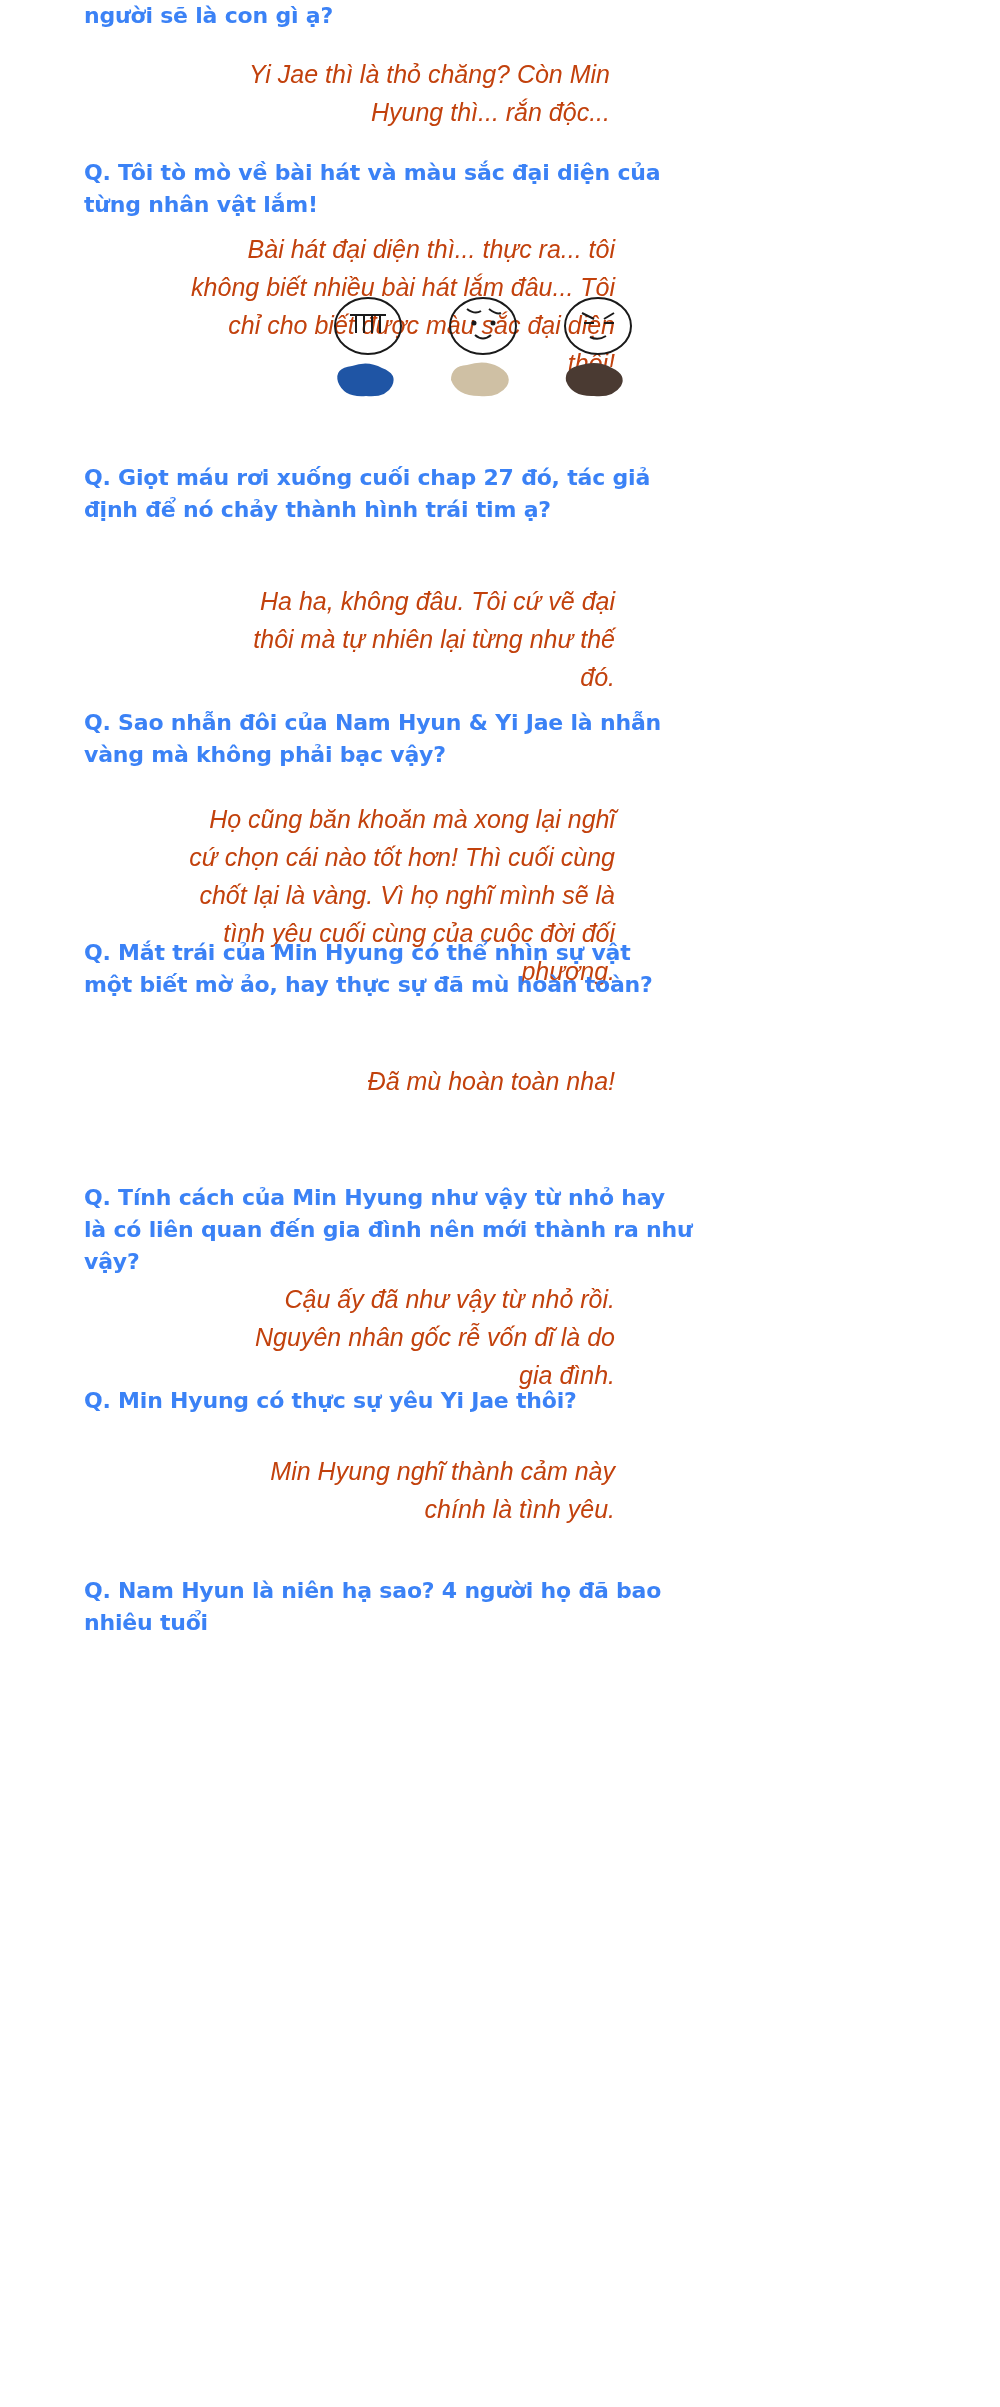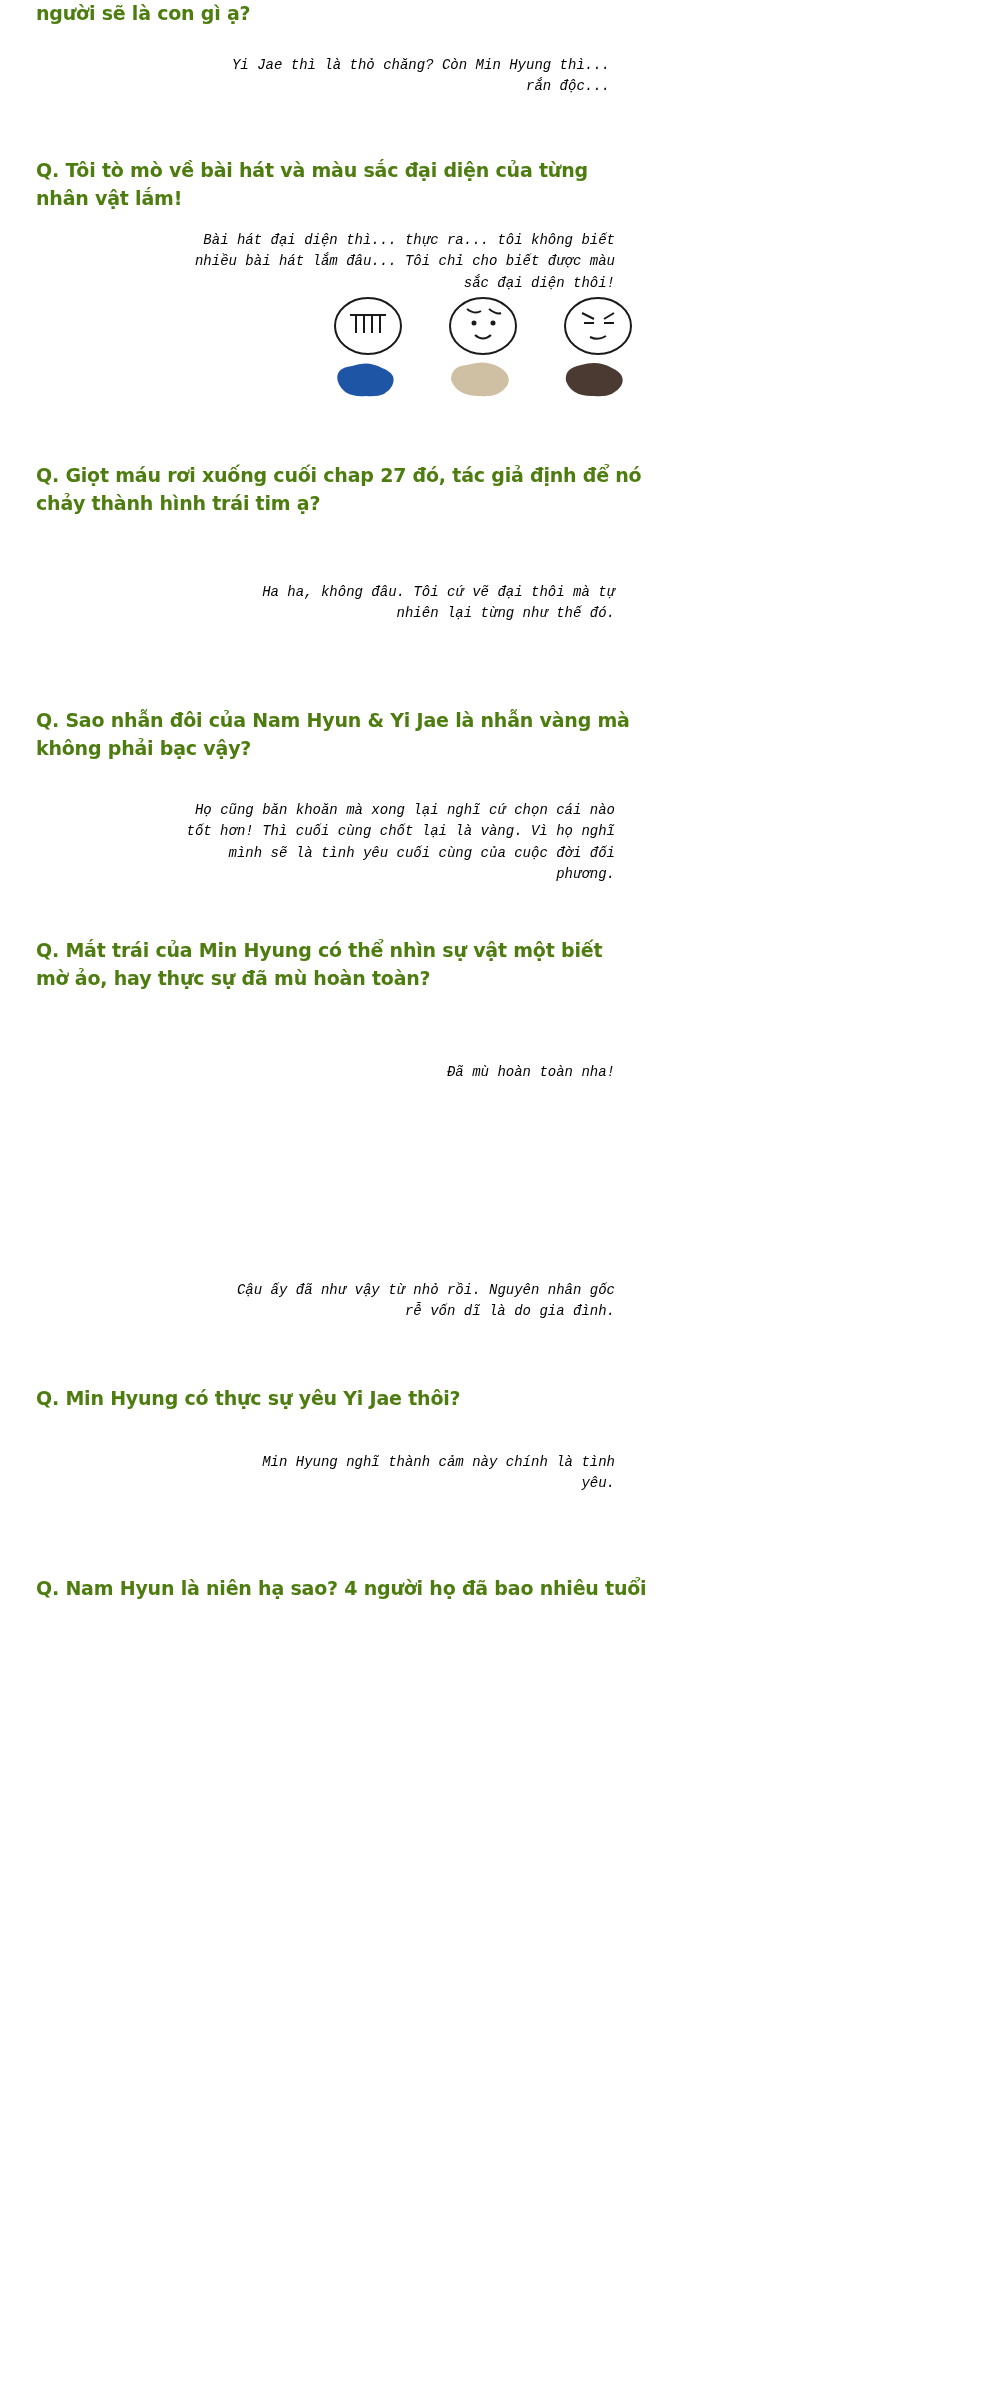--- a/index.html
+++ b/index.html
@@ -23,31 +23,32 @@
     padding: 0;
     box-sizing: border-box;
   }
   .block {
     position: absolute;
     box-sizing: border-box;
   }
   .q {
     font-family: "DejaVu Sans", sans-serif;
     font-weight: 700;
-    font-size: 19px;
+    font-size: 22px;
     line-height: 1.45;
-    color: #4d7c0f;
+    color: #3b82f6;
     letter-spacing: -0.2px;
+    margin-left: 48px;
   }
   .a {
-    font-family: Liberation Mono, monospace;
+    font-family: Liberation Sans, sans-serif;
     font-style: italic;
-    font-size: 14px;
+    font-size: 25px;
     line-height: 1.52;
-    color: #000000;
+    color: #c2410c;
     text-align: right;
   }
   
   .faces {
     position: absolute;
     left: 500px;
     top: 455px;
     width: 420px;
     height: 130px;
   }
@@ -140,20 +141,21 @@
   <div class="block a" style="left:220px; top:582px; width:395px;">Ha ha, không đâu. Tôi cứ vẽ đại thôi mà tự nhiên lại từng như thế đó.</div>
 
   <div class="block q" style="left:36px; top:707px; width:610px;">Q. Sao nhẫn đôi của Nam Hyun &amp; Yi Jae là nhẫn vàng mà không phải bạc vậy?</div>
 
   <div class="block a" style="left:180px; top:800px; width:435px;text-align:right;">Họ cũng băn khoăn mà xong lại nghĩ cứ chọn cái nào tốt hơn! Thì cuối cùng chốt lại là vàng. Vì họ nghĩ mình sẽ là tình yêu cuối cùng của cuộc đời đối phương.</div>
 
   <div class="block q" style="left:36px; top:937px; width:600px;">Q. Mắt trái của Min Hyung có thể nhìn sự vật một biết mờ ảo, hay thực sự đã mù hoàn toàn?</div>
 
   <div class="block a" style="left:260px; top:1062px; width:355px;">Đã mù hoàn toàn nha!</div>
 
+  <div class="block q" style="left:36px; top:1182px; width:610px;">Q. Tính cách của Min Hyung như vậy từ nhỏ hay là có liên quan đến gia đình nên mới thành ra như vậy?</div>
 
   <div class="block a" style="left:230px; top:1280px; width:385px;">Cậu ấy đã như vậy từ nhỏ rồi. Nguyên nhân gốc rễ vốn dĩ là do gia đình.</div>
 
   <div class="block q" style="left:36px; top:1385px; width:610px;">Q. Min Hyung có thực sự yêu Yi Jae thôi?</div>
 
   <div class="block a" style="left:250px; top:1452px; width:365px;">Min Hyung nghĩ thành cảm này chính là tình yêu.</div>
 
   <div class="block q" style="left:36px; top:1575px; width:640px;">Q. Nam Hyun là niên hạ sao? 4 người họ đã bao nhiêu tuổi</div>
 
 </div>

